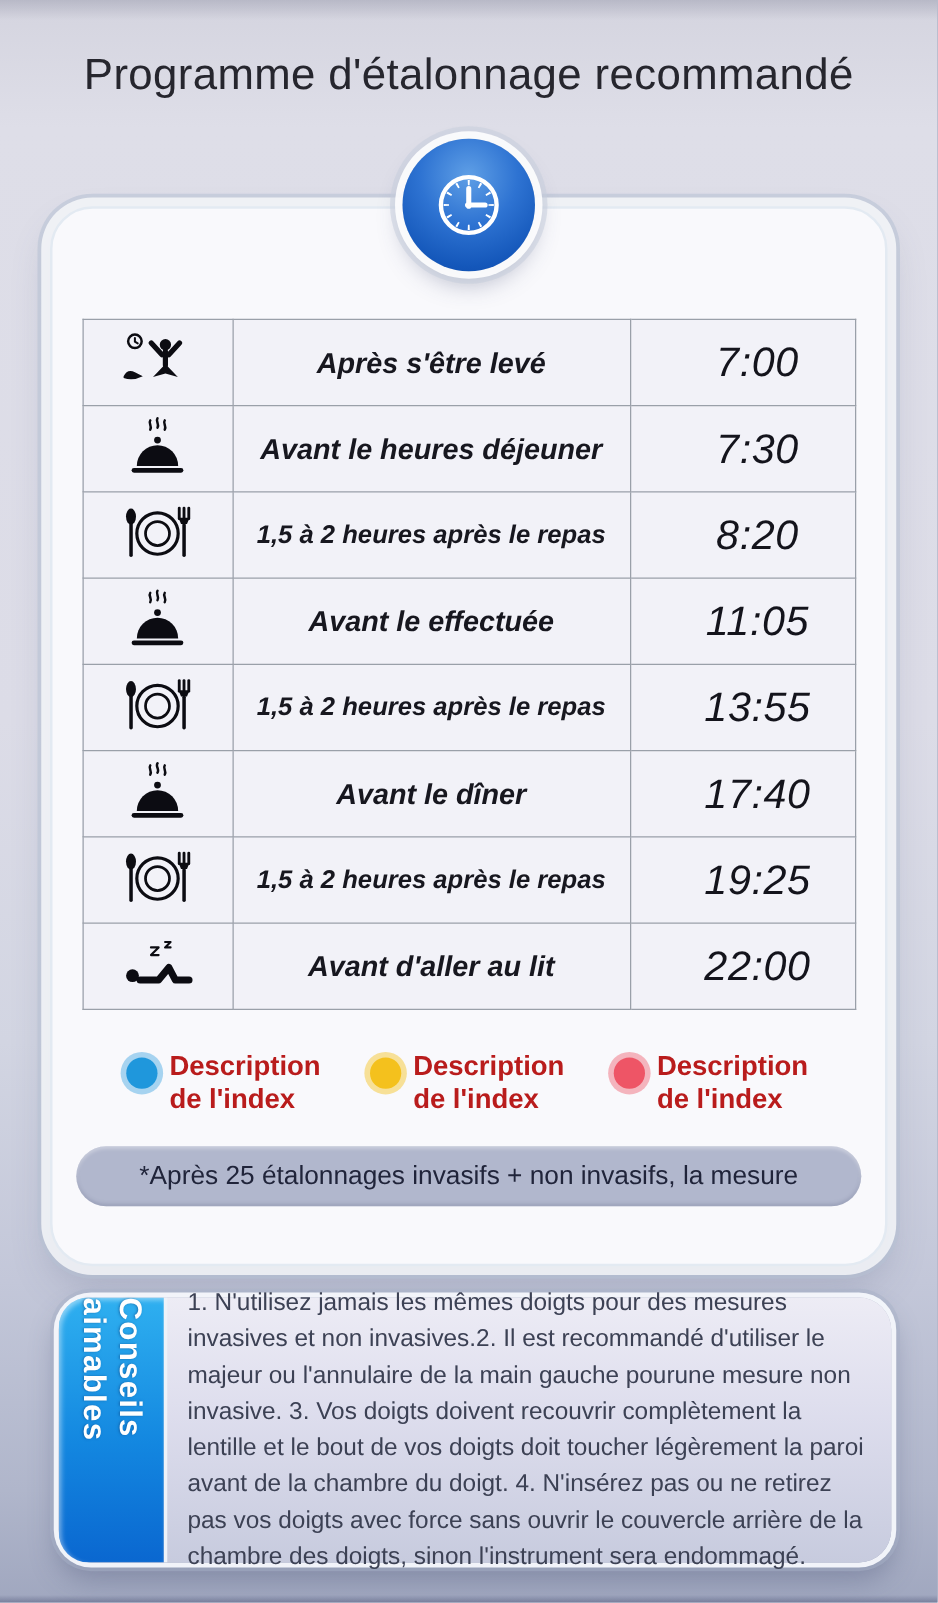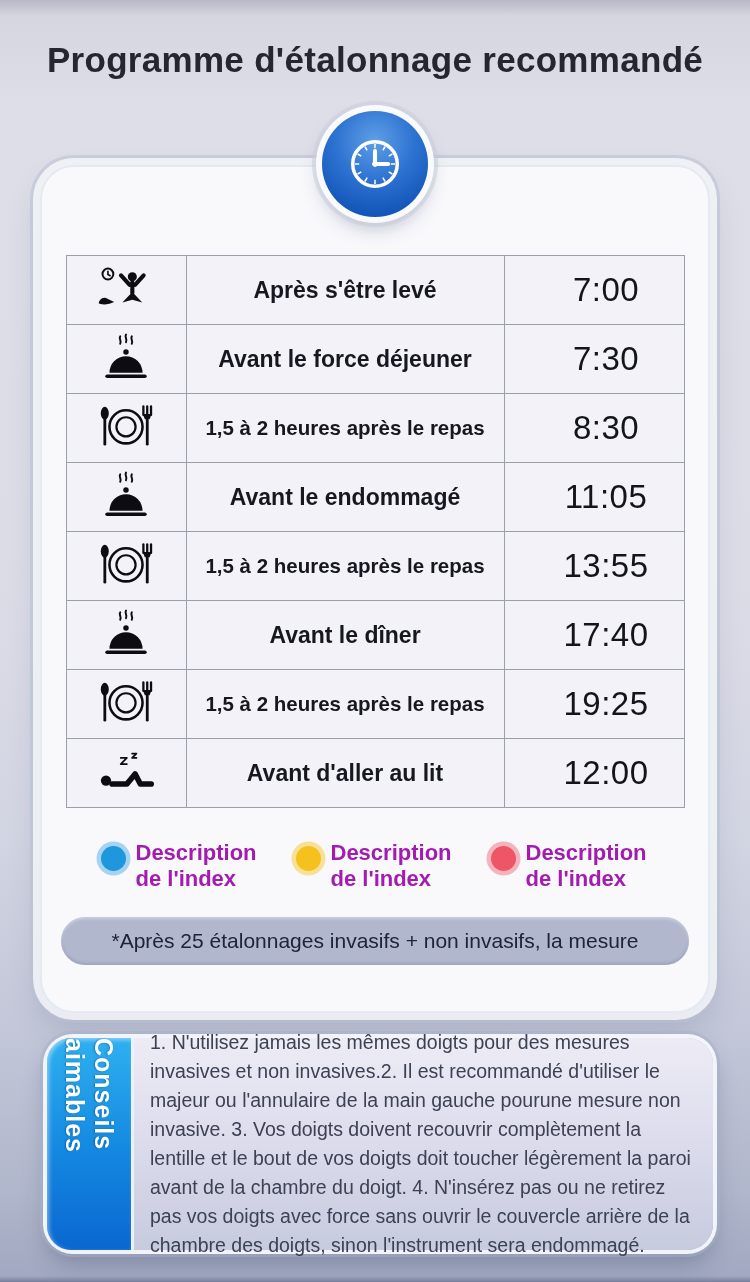--- a/index.html
+++ b/index.html
@@ -17,21 +17,21 @@
     pointer-events:none;
   }
   .page::after{
     content:""; position:absolute; left:0; bottom:0; right:0; height:6px;
     background:linear-gradient(180deg, rgba(120,126,155,0), rgba(110,117,148,.8));
     pointer-events:none;
   }
 
   .title{
     position:absolute; top:40px; left:0; width:100%; text-align:center;
-    font-size:35px; font-weight:bold; color:#26262e; letter-spacing:.3px;
+    font-size:35px; font-weight:normal; color:#26262e; letter-spacing:.3px;
   }
 
   .clock-badge{
     position:absolute; top:111px; left:50%; transform:translateX(-50%);
     width:106px; height:106px; border-radius:50%; z-index:3;
     background:radial-gradient(circle at 50% 28%, #5f9fe6 0%, #2e73d2 42%, #1457ba 78%, #0d47a6 100%);
     box-shadow:0 0 0 6px rgba(255,255,255,.88), 0 0 0 10px rgba(198,205,220,.55),
                0 10px 20px rgba(60,70,110,.35);
     display:flex; align-items:center; justify-content:center;
   }
@@ -42,37 +42,37 @@
     box-shadow:0 0 0 7px rgba(255,255,255,.72), 0 0 0 10px rgba(182,193,212,.55),
                0 16px 30px rgba(90,100,130,.25);
   }
 
   table.schedule{
     margin:88px auto 0; border-collapse:collapse; table-layout:fixed; width:618px;
     border:1.5px solid #8f959f;
   }
   table.schedule td{
     border:1.5px solid #9aa0a9; background:#f2f2f8; height:69px;
-    text-align:center; vertical-align:middle;
+    text-align:center; vertical-align:middle;font-style:italic;
   }
   td.icon-cell{ width:120px; }
   td.label-cell{ width:318px; font-weight:bold; font-size:23px; color:#17171f; }
   td.label-cell.long{ font-size:20.5px; }
   td.time-cell{ width:180px; font-size:33px; color:#14141c; letter-spacing:.5px;padding-left:24px; }
   .row-icon{ display:inline-block; line-height:0; }
 
   .legend{
     display:flex; justify-content:center; gap:34px; margin-top:32px; padding-left:2px;
   }
   .legend-item{ display:flex; align-items:flex-start; gap:10px; }
   .legend-dot{
     width:25px; height:25px; border-radius:50%; margin-top:6px; flex:0 0 auto;
   }
   .legend-label{
-    font-weight:bold; font-size:22px; line-height:1.2; color:#a21caf; width:126px;
+    font-weight:bold; font-size:22px; line-height:1.2; color:#b91c1c; width:126px;
   }
 
   .note{
     margin:24px auto 0; width:628px; background:#b1b7cd; border-radius:26px;
     padding:9px 14px; text-align:center; font-weight:normal; font-size:21px;
     line-height:1.42; color:#20243a;
     box-shadow:inset 0 2px 3px rgba(255,255,255,.35), inset 0 -2px 3px rgba(90,98,130,.25);
   }
 
   .tips-panel{
@@ -146,58 +146,58 @@
                   <g fill="none" stroke="#0c0c12" stroke-width="2.4" stroke-linecap="round">
                     <path d="M23 4 c-2.2 3 2.2 5.5 0 9"></path>
                     <path d="M30 2 c-2.2 3 2.2 5.5 0 9"></path>
                     <path d="M37 4 c-2.2 3 2.2 5.5 0 9"></path>
                   </g>
                   <circle cx="30" cy="23" r="3.3" fill="#0c0c12"></circle>
                   <path d="M10 48 A20 20 0 0 1 50 48 Z" fill="#0c0c12"></path>
                   <rect x="5" y="50" width="50" height="4.5" rx="2.2" fill="#0c0c12"></rect>
                 </svg></span>
     </td>
-    <td class="label-cell">Avant le force déjeuner</td>
+    <td class="label-cell">Avant le heures déjeuner</td>
     <td class="time-cell">7:30</td>
   </tr>
 
   <tr>
     <td class="icon-cell">
       <span class="row-icon"><svg viewBox="0 0 66 54" width="56" height="46">
                   <ellipse cx="8" cy="12" rx="4.7" ry="7.6" fill="#0c0c12"></ellipse>
                   <rect x="6.4" y="17" width="3.3" height="33" rx="1.6" fill="#0c0c12"></rect>
                   <circle cx="33" cy="28" r="19.5" fill="none" stroke="#0c0c12" stroke-width="3"></circle>
                   <circle cx="33" cy="28" r="11.3" fill="none" stroke="#0c0c12" stroke-width="2.6"></circle>
                   <g stroke="#0c0c12" stroke-width="2.7" fill="none" stroke-linecap="round">
                     <path d="M53.5 4 v10"></path>
                     <path d="M58 4 v10"></path>
                     <path d="M62.5 4 v10"></path>
                   </g>
                   <path d="M52.8 13 h10.4 l-2.4 6 h-5.6 Z" fill="#0c0c12"></path>
                   <rect x="56.4" y="18" width="3.3" height="32" rx="1.6" fill="#0c0c12"></rect>
                 </svg></span>
     </td>
     <td class="label-cell long">1,5 à 2 heures après le repas</td>
-    <td class="time-cell">8:30</td>
+    <td class="time-cell">8:20</td>
   </tr>
 
   <tr>
     <td class="icon-cell">
       <span class="row-icon"><svg viewBox="0 0 60 58" width="50" height="48">
                   <g fill="none" stroke="#0c0c12" stroke-width="2.4" stroke-linecap="round">
                     <path d="M23 4 c-2.2 3 2.2 5.5 0 9"></path>
                     <path d="M30 2 c-2.2 3 2.2 5.5 0 9"></path>
                     <path d="M37 4 c-2.2 3 2.2 5.5 0 9"></path>
                   </g>
                   <circle cx="30" cy="23" r="3.3" fill="#0c0c12"></circle>
                   <path d="M10 48 A20 20 0 0 1 50 48 Z" fill="#0c0c12"></path>
                   <rect x="5" y="50" width="50" height="4.5" rx="2.2" fill="#0c0c12"></rect>
                 </svg></span>
     </td>
-    <td class="label-cell">Avant le endommagé</td>
+    <td class="label-cell">Avant le effectuée</td>
     <td class="time-cell">11:05</td>
   </tr>
 
   <tr>
     <td class="icon-cell">
       <span class="row-icon"><svg viewBox="0 0 66 54" width="56" height="46">
                   <ellipse cx="8" cy="12" rx="4.7" ry="7.6" fill="#0c0c12"></ellipse>
                   <rect x="6.4" y="17" width="3.3" height="33" rx="1.6" fill="#0c0c12"></rect>
                   <circle cx="33" cy="28" r="19.5" fill="none" stroke="#0c0c12" stroke-width="3"></circle>
                   <circle cx="33" cy="28" r="11.3" fill="none" stroke="#0c0c12" stroke-width="2.6"></circle>
@@ -256,21 +256,21 @@
       <span class="row-icon"><svg viewBox="0 0 66 46" width="58" height="40">
                   <g fill="none" stroke="#0c0c12" stroke-width="2" stroke-linecap="round" stroke-linejoin="round">
                     <path d="M27 8 h7 l-7 7 h7"></path>
                     <path d="M40 3 h5 l-5 5 h5"></path>
                   </g>
                   <circle cx="10" cy="34" r="5.9" fill="#0c0c12"></circle>
                   <path d="M17 38 H34 L43.5 26.5 L49.5 38 H62" fill="none" stroke="#0c0c12" stroke-width="6.5" stroke-linecap="round" stroke-linejoin="round"></path>
                 </svg></span>
     </td>
     <td class="label-cell">Avant d'aller au lit</td>
-    <td class="time-cell">12:00</td>
+    <td class="time-cell">22:00</td>
   </tr>
 </tbody>
     </table>
 
     <div class="legend" id="legend-row">
   <div class="legend-item">
     <span class="legend-dot" style="background: rgb(31, 151, 220); box-shadow: rgba(31, 151, 220, 0.38) 0px 0px 0px 4.5px;"></span>
     <span class="legend-label">Description de l'index</span>
   </div>
 

